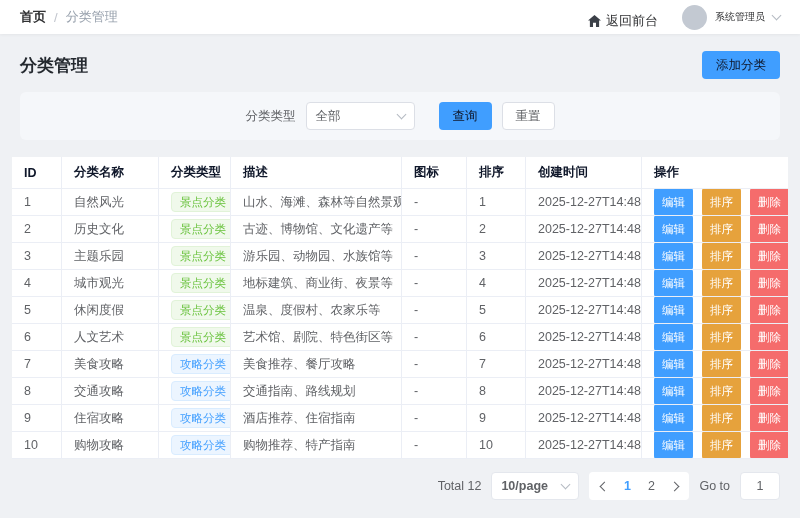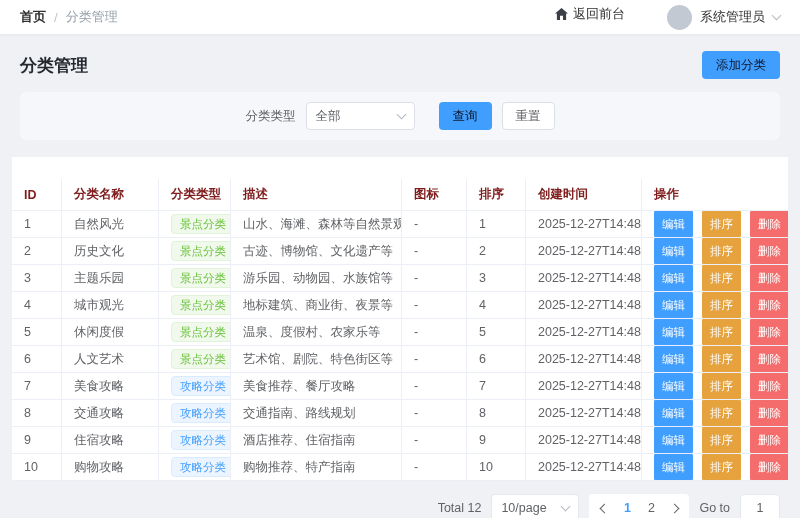--- a/index.html
+++ b/index.html
@@ -16,26 +16,26 @@
     height:34px; background:#fff;
     display:flex; align-items:center; justify-content:space-between;
     padding:0 20px;
     box-shadow:0 1px 3px rgba(0,0,0,.05);
     position:relative; z-index:2;
   }
   .breadcrumb { display:flex; align-items:center; gap:8px; font-size:13px; }
   .breadcrumb .bc-home { font-weight:bold; color:#303133; cursor:pointer; }
   .breadcrumb .bc-sep { color:#c0c4cc; }
   .breadcrumb .bc-current { color:#97a0ac; }
-  .topbar-right { display:flex; align-items:flex-start; gap:42px; }
+  .topbar-right { display:flex; align-items:flex-end; gap:24px; }
   .back-front { display:flex; align-items:center; gap:5px; font-size:13px; color:#303133; cursor:pointer; }
   .home-icon svg { display:block; }
   .user-menu { display:flex; align-items:center; gap:8px; cursor:pointer; }
   .avatar { width:25px; height:25px; border-radius:50%; background:#c3c9d2; }
-  .user-name { font-size:13px; color:#303133; }
+  .user-name { font-size:10px; color:#303133; }
   .chev {
     width:7px; height:7px; display:inline-block;
     border-right:1.3px solid #b4bac2; border-bottom:1.3px solid #b4bac2;
     transform:rotate(45deg); margin-top:-3px;
   }
 
   
   .content { padding:0 12px; }
   .title-row { display:flex; align-items:center; justify-content:space-between; margin:17px 8px 13px 8px; }
   .page-title { font-size:17px; font-weight:bold; color:#24292f; }
@@ -59,21 +59,21 @@
   .filter-bar .btn-plain { margin-left:10px; }
 
   
   .table { margin-top:17px; background:#fff; font-size:12.5px; }
   .tr { display:flex; }
   .th, .td {
     padding:0 0 0 12px; display:flex; align-items:center;
     border-bottom:1px solid #ebeef5; border-right:1px solid #ebeef5;
     overflow:hidden; white-space:nowrap;
   }
-  .thead .th { height:32px; color:#7f1d1d; font-weight:bold; background:#fff;margin-top:22px; }
+  .thead .th { height:32px; color:#0f172a; font-weight:bold; background:#fff; }
   .tbody .td { height:27px; color:#606266; }
   .col-id { width:50px; }
   .col-name { width:97px; }
   .col-type { width:72px; }
   .col-desc { width:171px; }
   .col-icon { width:65px; color:#909399; }
   .col-sort { width:59px; }
   .col-created { width:116px; }
   .col-actions { flex:1; border-right:none; }
   .tag {
@@ -85,21 +85,21 @@
   .btn-xs { height:28px; padding:0 8px; font-size:11.5px; color:#fff; margin-right:9px; border-radius:3px; }
   .btn-blue   { background:#409eff; }
   .btn-orange { background:#e6a23c; }
   .btn-red    { background:#f56c6c; }
 
   
   .pagination {
     display:flex; align-items:center; justify-content:flex-end;
     gap:10px; margin:13px 8px 0 0; font-size:12.5px; color:#606266;
   }
-  .page-size-select { width:88px; border-color:#e4e7ed; }
+  .page-size-select { width:88px; border-color:#e4e7ed;font-weight:bold; }
   .pager {
     background:#fff; border-radius:4px; height:28px;
     display:flex; align-items:center; padding:0 4px;
   }
   .pager-arrow {
     width:22px; height:28px; display:flex; align-items:center; justify-content:center; cursor:pointer;
   }
   .pager-arrow .chev { border-color:#606266; margin-top:0; }
   .chev-left  { transform:rotate(135deg); }
   .chev-right { transform:rotate(-45deg); }

